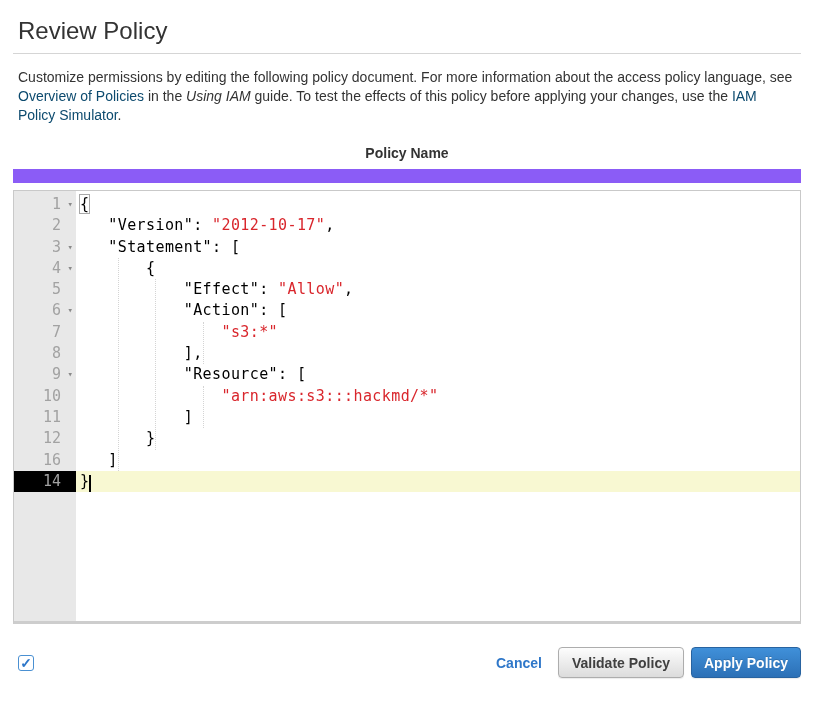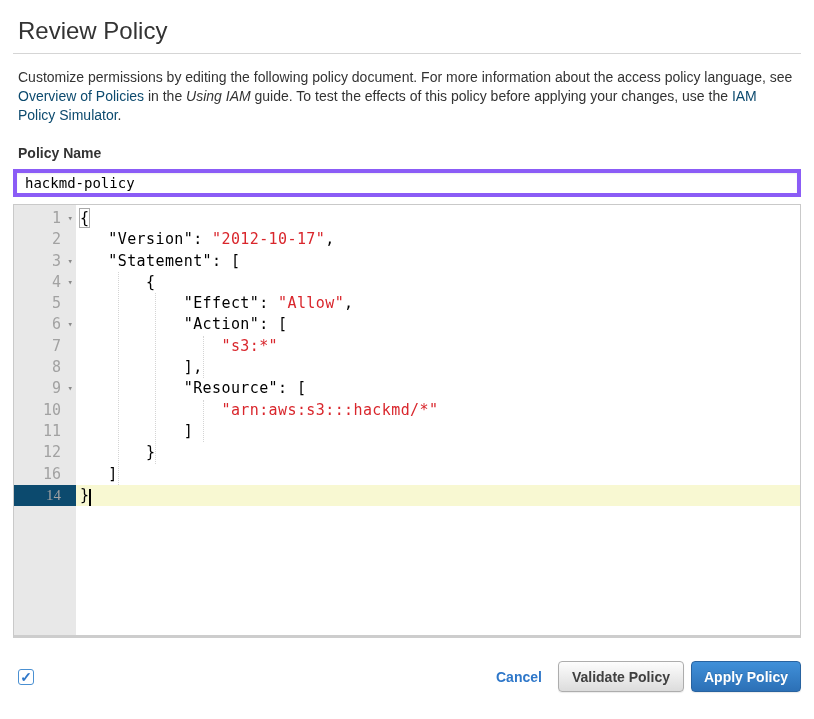--- a/index.html
+++ b/index.html
@@ -28,28 +28,29 @@
     color: #333;
   }
   .intro a { color: #0c4a6e; text-decoration: none; cursor: pointer; }
   .intro em { font-style: italic; }
 
   .field-label {
     margin: 20px 5px 0;
     font-size: 14px;
     font-weight: bold;
     color: #333;
+    text-align: center;
   }
 
   .policy-name-input {
     display: block;
     width: 100%;
-    height: 28px;
+    height: 14px;
     margin-top: 8px;
-    border: 4px solid #8b5cf6;
+    border: 7px solid #8b5cf6;
     box-shadow: inset 0 1px 2px rgba(0,0,0,0.07);
     padding: 0 8px;
     font-family: "DejaVu Sans Mono", monospace;
     font-size: 14px;
     color: #000;
     background: #fff;
   }
 
   
   .editor {
@@ -69,21 +70,21 @@
     font-size: 15px;
     color: #a2a2a2;
   }
   .gutter-cell {
     position: relative;
     height: 21.3px;
     line-height: 21.3px;
     text-align: right;
     padding-right: 15px;
   }
-  .gutter-cell.active { background: #0c4a6e; font-family: Liberation Serif, serif; }
+  .gutter-cell.active { background: #000000; }
   .fold-arrow {
     position: absolute;
     right: 3px;
     top: 0;
     font-size: 9px;
     line-height: 21.3px;
     color: #8a8a8a;
     cursor: pointer;
   }
   .code-area {

